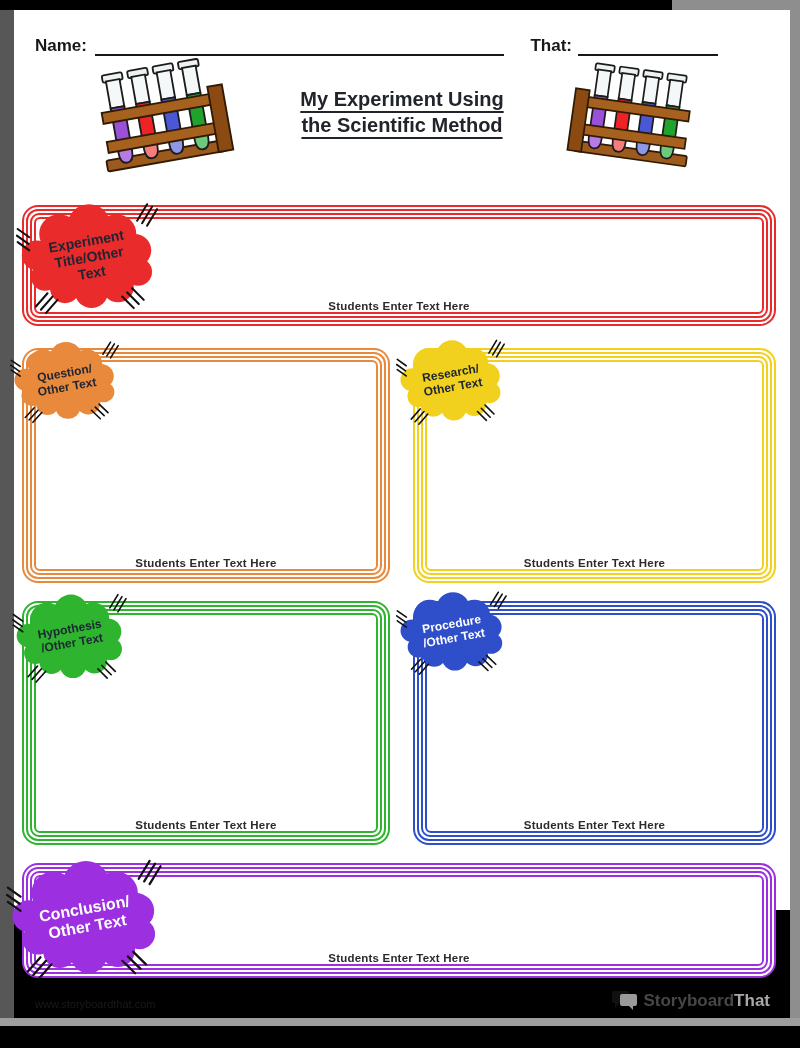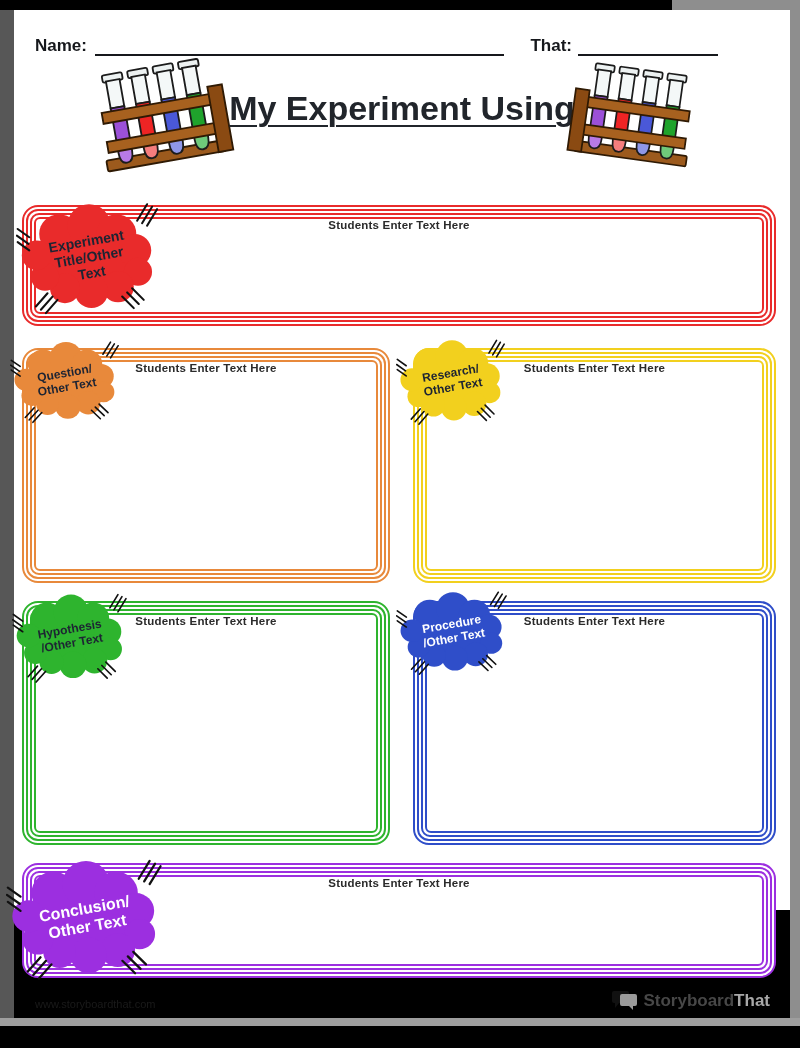--- a/index.html
+++ b/index.html
@@ -25,39 +25,39 @@
     position:absolute; left:21px; top:26px; right:72px;
     display:flex; align-items:flex-end;
     font-size:17px; font-weight:bold; color:#16181c;
   }
   .write-line { border-bottom:2px solid #16181c; height:20px; }
   .name-line { flex:1; margin:0 26px 0 8px; }
   .date-line { width:140px; margin-left:6px; }
 
   .title-block {
     position:absolute; left:0; right:0; top:76px;
-    text-align:center; font-weight:bold; font-size:34px; line-height:1.3;
+    text-align:center; font-weight:bold; font-size:20px; line-height:1.3;
     color:#21252b;
   }
   .title-block span {
     text-decoration:underline;
     text-decoration-thickness:2px;
     text-underline-offset:5px;
   }
 
   .rack { position:absolute; }
   .rack-left  { left:76px;  top:50px; width:138px; height:110px; transform:rotate(-10deg); }
   .rack-right { left:556px; top:54px; width:132px; height:102px; transform:rotate(8deg); }
 
   
   .box { position:absolute; border:2px solid var(--c); border-radius:16px; padding:2px; background:#fff; }
   .b2  { height:100%; border:2px solid var(--c); border-radius:12px; padding:2px; }
   .b3  { height:100%; border:2px solid var(--c); border-radius:9px;  padding:2px; }
   .b4  { height:100%; border:2px solid var(--c); border-radius:6px;
-         display:flex; align-items:flex-start; justify-content:center; }
+         display:flex; align-items:flex-end; justify-content:center; }
   .placeholder {
     font-size:11.5px; font-weight:bold; color:#2b2b2b; letter-spacing:0.2px;
   }
   .box-red        { --c:#e92b2b; left:8px;   top:195px; width:754px; height:121px; }
   .box-orange     { --c:#e8893b; left:8px;   top:338px; width:368px; height:235px; }
   .box-yellow     { --c:#f2d01e; left:399px; top:338px; width:363px; height:235px; }
   .box-green      { --c:#2eb42e; left:8px;   top:591px; width:368px; height:244px; }
   .box-blue       { --c:#2f4ec9; left:399px; top:591px; width:363px; height:244px; }
   .box-purple     { --c:#9c2fe0; left:8px;   top:853px; width:754px; height:115px; }
 
@@ -176,20 +176,21 @@
           <path d="M108.5 80 L108.5 92 Q108.5 104 116 104 Q123.5 104 123.5 92 L123.5 80 Z" fill="#6fc97a"></path>
         </g>
     </g>
     <rect x="14" y="46" width="122" height="12" fill="#a7611f" stroke="#2f1a04" stroke-width="2"></rect>
     <rect x="14" y="78" width="122" height="12" fill="#a7611f" stroke="#2f1a04" stroke-width="2"></rect>
     <rect x="132" y="38" width="16" height="72" fill="#8a4a12" stroke="#2f1a04" stroke-width="2"></rect>
   </svg>
 
   <div class="title-block">
     <span>My Experiment Using</span><br>
+    <span>the Scientific Method</span>
   </div>
 
   <svg class="rack rack-right" viewBox="0 0 150 118">
     <rect x="10" y="98" width="130" height="12" rx="2" fill="#9c5a1d" stroke="#2f1a04" stroke-width="2"></rect>
     <g stroke="#1c1c1c" stroke-width="2">
       <g>
           <rect x="21" y="6" width="22" height="8" rx="2" fill="#edf2f2"></rect>
           <rect x="24.5" y="13" width="15" height="30" fill="#f4f8f8"></rect>
           <rect x="24.5" y="43" width="15" height="40" fill="#9b50d8"></rect>
           <path d="M24.5 80 L24.5 92 Q24.5 104 32 104 Q39.5 104 39.5 92 L39.5 80 Z" fill="#b87ae6"></path>

